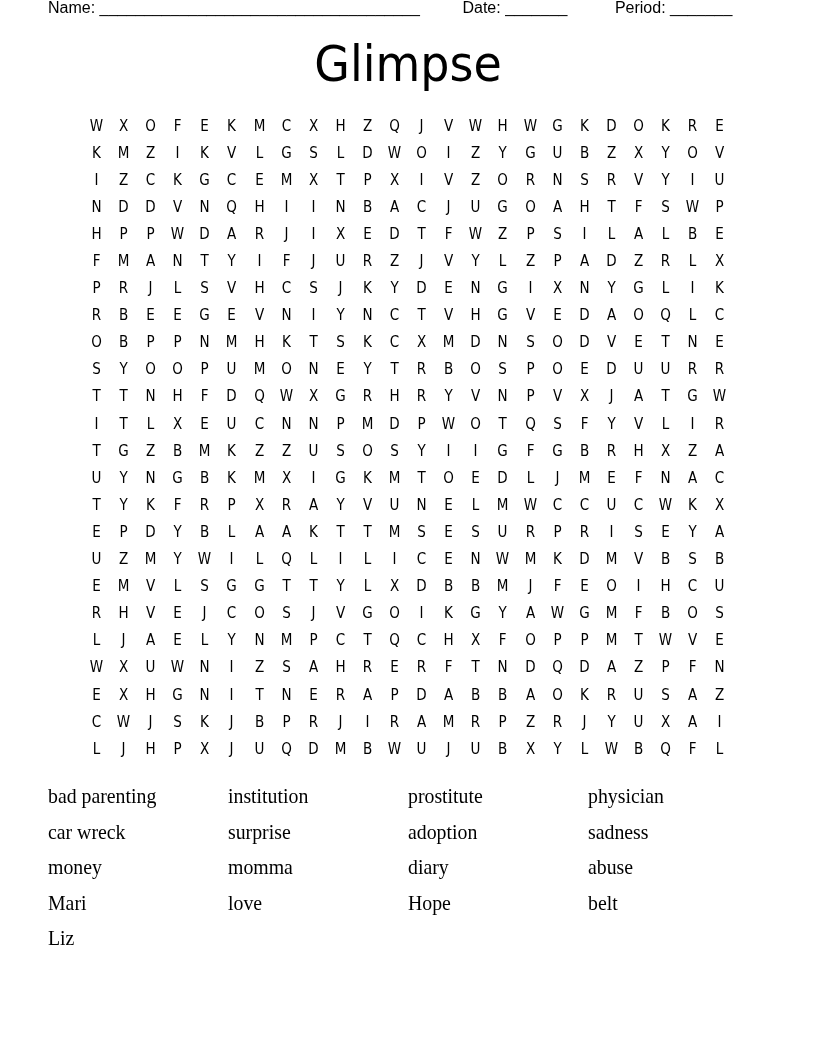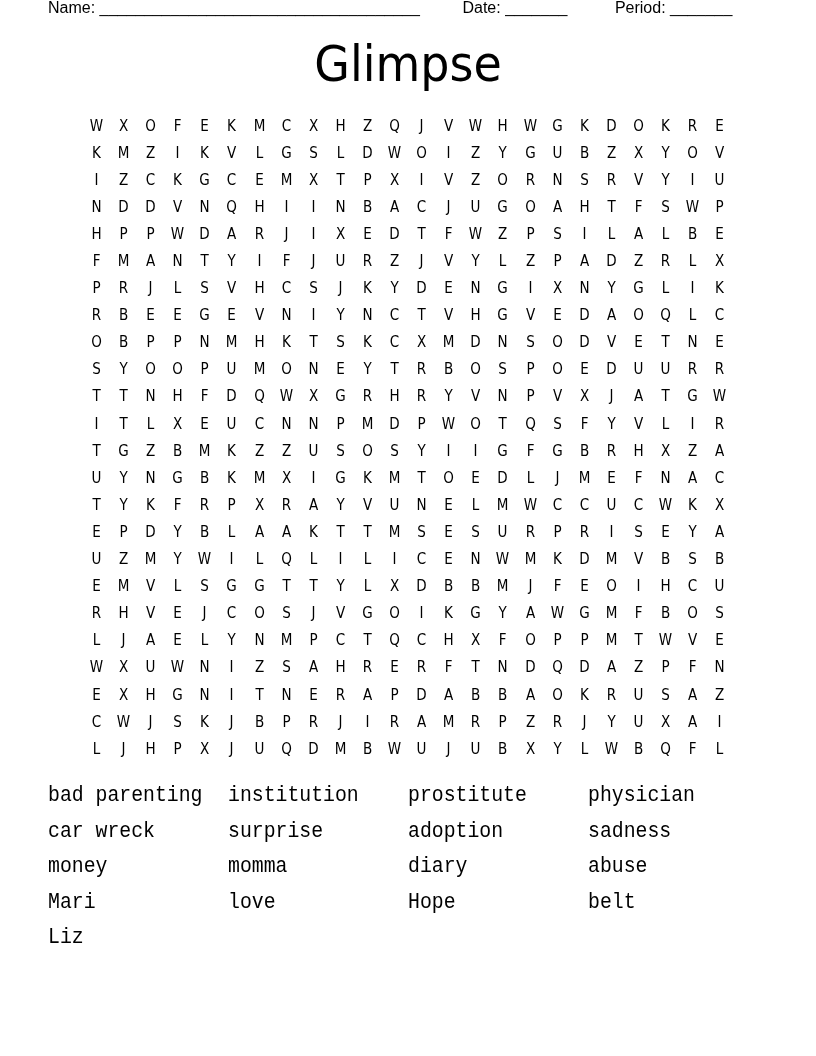--- a/index.html
+++ b/index.html
@@ -22,21 +22,21 @@
       font-family: "DejaVu Sans", sans-serif; font-size: 15px;
     }
     .cell {
       display: flex; align-items: center; justify-content: center;
       transform: scaleX(0.9);
     }
     .words {
       position: absolute; top: 778px; left: 48px;
       display: grid; grid-template-columns: 180px 180px 180px 180px;
       grid-auto-rows: 35.5px;
-      font-family: Liberation Mono, monospace; font-size: 22px;
+      font-family: Liberation Serif, serif; font-size: 22px;
     }
     .word { white-space: nowrap; transform-origin: left center; transform: scaleX(0.9); line-height: 35px; }
   </style>
 </head>
 <body>
 
 <div class="header-line">
   <span style="width:410px;">Name: ____________________________________</span>
   <span style="width:148px;">Date: _______</span>
   <span>Period: _______</span>

